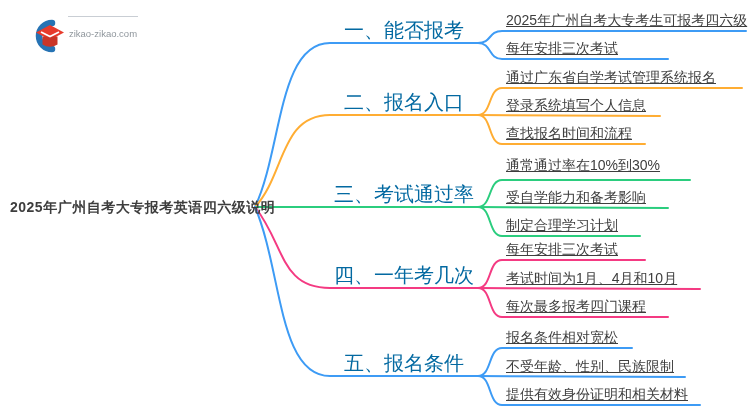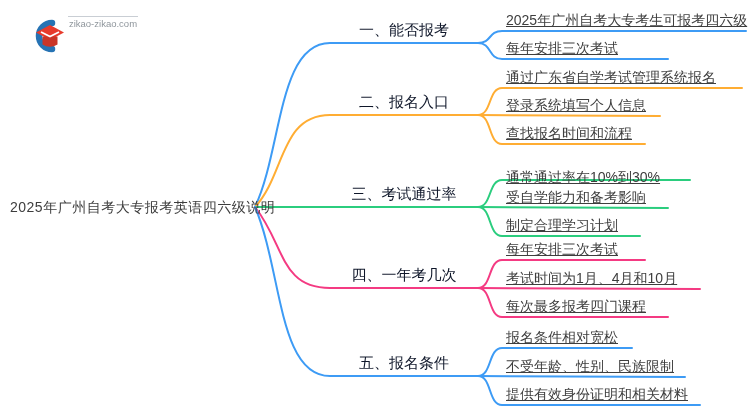--- a/index.html
+++ b/index.html
@@ -5,31 +5,31 @@
   html,body{margin:0;padding:0;background:#fff;}
   body{font-family:"Liberation Sans","DejaVu Sans",sans-serif;}
   #canvas{position:relative;width:750px;height:410px;background:#ffffff;overflow:hidden;}
 
   
   .logo{position:absolute;left:26px;top:16px;width:120px;height:40px;}
   .logo-icon{position:absolute;left:0;top:2px;width:40px;height:36px;}
   .logo-text{position:absolute;left:40px;top:0;width:74px;text-align:center;}
   .logo-title{font-size:13.5px;font-weight:bold;color:#222;letter-spacing:3px;line-height:24px;white-space:nowrap;}
   .logo-divider{height:1px;background:#c9ced4;margin:0 2px;}
-  .logo-domain{font-size:9.5px;color:#8f969c;line-height:12px;margin-top:1px;white-space:nowrap;}
+  .logo-domain{font-size:9.5px;color:#8f969c;line-height:12px;margin-top:11px;white-space:nowrap;}
 
   
   #wires{position:absolute;left:0;top:0;width:750px;height:410px;}
   #wires path{fill:none;stroke-width:2;stroke-linecap:round;}
 
   .main-topic{position:absolute;left:10px;top:196px;width:250px;height:22px;
-    line-height:22px;font-size:14px;letter-spacing:.5px;color:#3d3d3d;font-weight:400;white-space:nowrap;}
+    line-height:22px;font-size:14px;letter-spacing:.5px;color:#3d3d3d;font-weight:700;white-space:nowrap;}
 
   .b-label{position:absolute;left:330px;width:148px;height:24px;line-height:24px;
-    text-align:center;font-size:15px;color:#0f172a;white-space:nowrap;}
+    text-align:center;font-size:20px;color:#0369a1;white-space:nowrap;}
   .leaf{position:absolute;left:506px;height:18px;line-height:18px;font-size:14px;
     color:#3e3e3e;white-space:nowrap;text-decoration:underline;}
 </style>
 </head>
 <body>
 
 <div id="canvas">
 
   <div class="logo">
     <svg class="logo-icon" viewBox="0 0 40 36">
@@ -79,21 +79,21 @@
   <div class="b-label" style="top:263px">四、一年考几次</div>
   <div class="b-label" style="top:351px">五、报名条件</div>
 
   <div class="leaf" style="top:11px">2025年广州自考大专考生可报考四六级</div>
   <div class="leaf" style="top:39px">每年安排三次考试</div>
 
   <div class="leaf" style="top:68px">通过广东省自学考试管理系统报名</div>
   <div class="leaf" style="top:96px">登录系统填写个人信息</div>
   <div class="leaf" style="top:124px">查找报名时间和流程</div>
 
-  <div class="leaf" style="top:168px">通常通过率在10%到30%</div>
+  <div class="leaf" style="top:156px">通常通过率在10%到30%</div>
   <div class="leaf" style="top:188px">受自学能力和备考影响</div>
   <div class="leaf" style="top:216px">制定合理学习计划</div>
 
   <div class="leaf" style="top:240px">每年安排三次考试</div>
   <div class="leaf" style="top:269px">考试时间为1月、4月和10月</div>
   <div class="leaf" style="top:297px">每次最多报考四门课程</div>
 
   <div class="leaf" style="top:328px">报名条件相对宽松</div>
   <div class="leaf" style="top:357px">不受年龄、性别、民族限制</div>
   <div class="leaf" style="top:385px">提供有效身份证明和相关材料</div>

